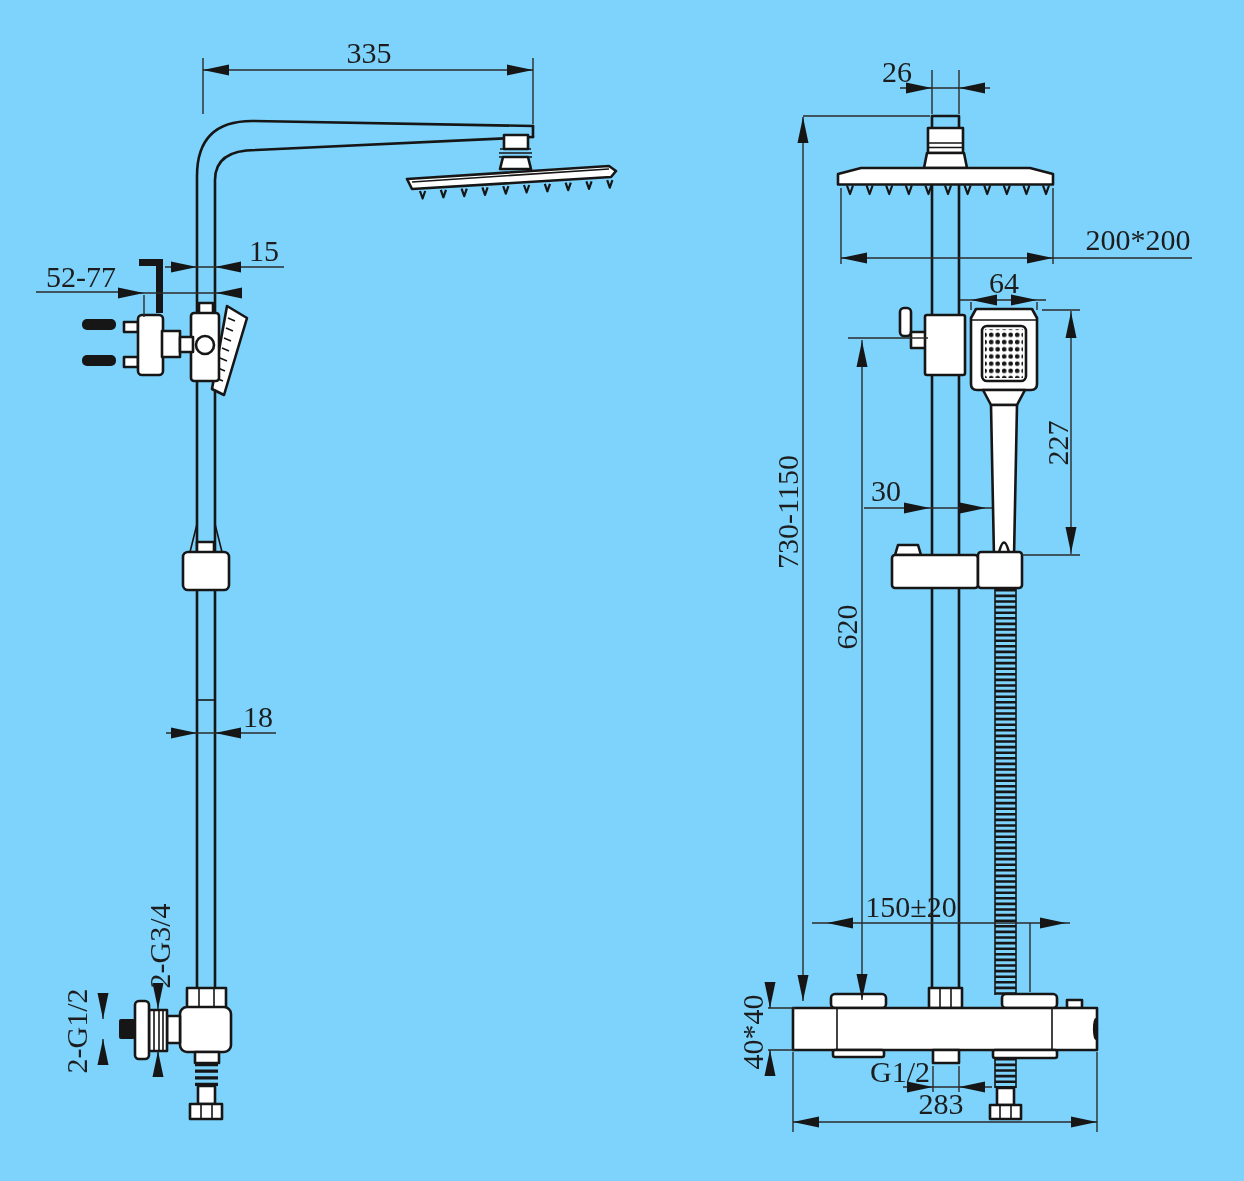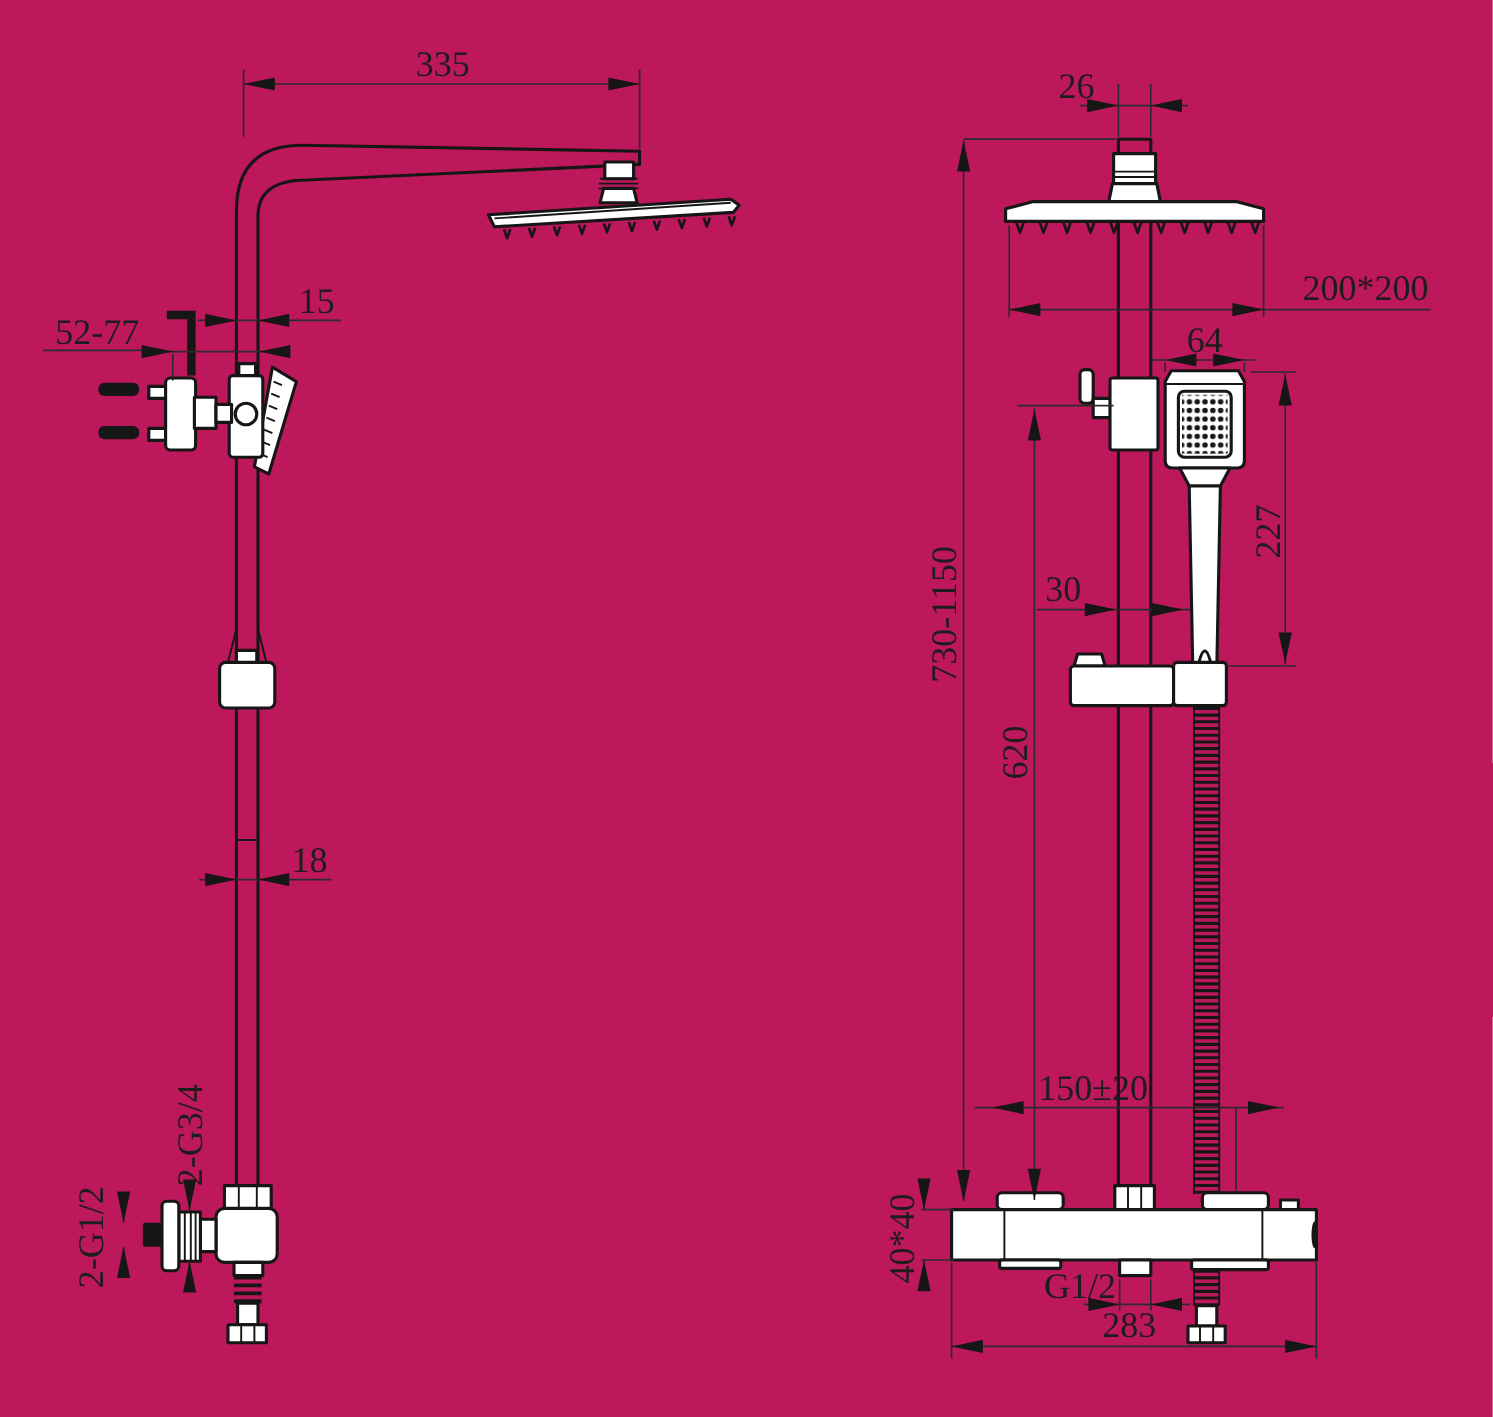--- a/index.html
+++ b/index.html
@@ -1,16 +1,16 @@
 <!DOCTYPE html>
 <html><head>
 <meta charset="utf-8">
 <style>
   html,body { margin:0; padding:0; background:#ffffff; }
-  .stage { width:1244px; height:1181px; background:#be185d; position:relative; overflow:hidden; }
+  .stage { width:1244px; height:1181px; background:#7dd3fc; position:relative; overflow:hidden; }
   svg { display:block; }
   
   .o  { fill:#ffffff; stroke:#161616; stroke-width:2.6; stroke-linejoin:round; }
   .ln { fill:none;    stroke:#161616; stroke-width:2.6; stroke-linejoin:round; stroke-linecap:round; }
   .tn { fill:none;    stroke:#161616; stroke-width:1.6; }
   
   .d  { fill:none;    stroke:#2b2b2b; stroke-width:1.4; }
   .b  { fill:#161616; stroke:none; }
   .noz { fill:none; stroke:#161616; stroke-width:2.2; stroke-linejoin:round; }
   text { font-family:"Liberation Serif","DejaVu Serif",serif; font-size:30px; fill:#1d1d1d; }

